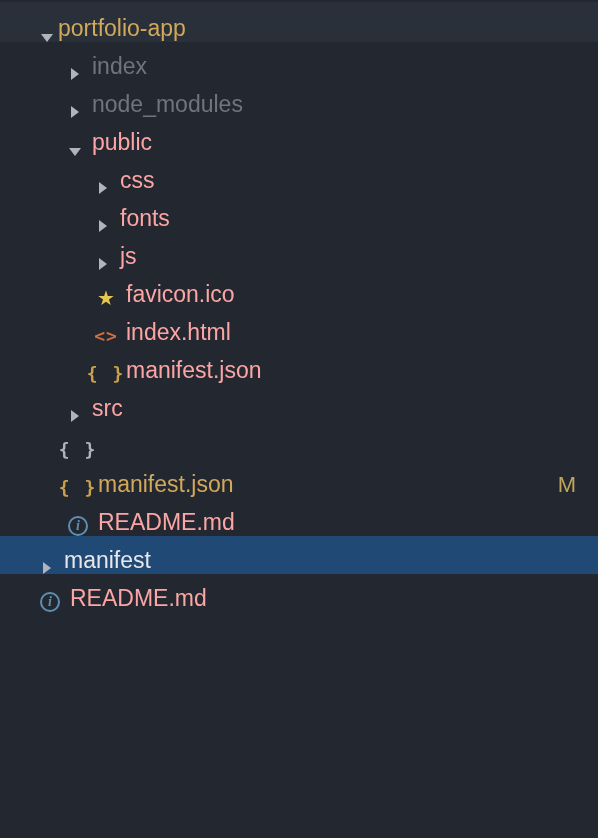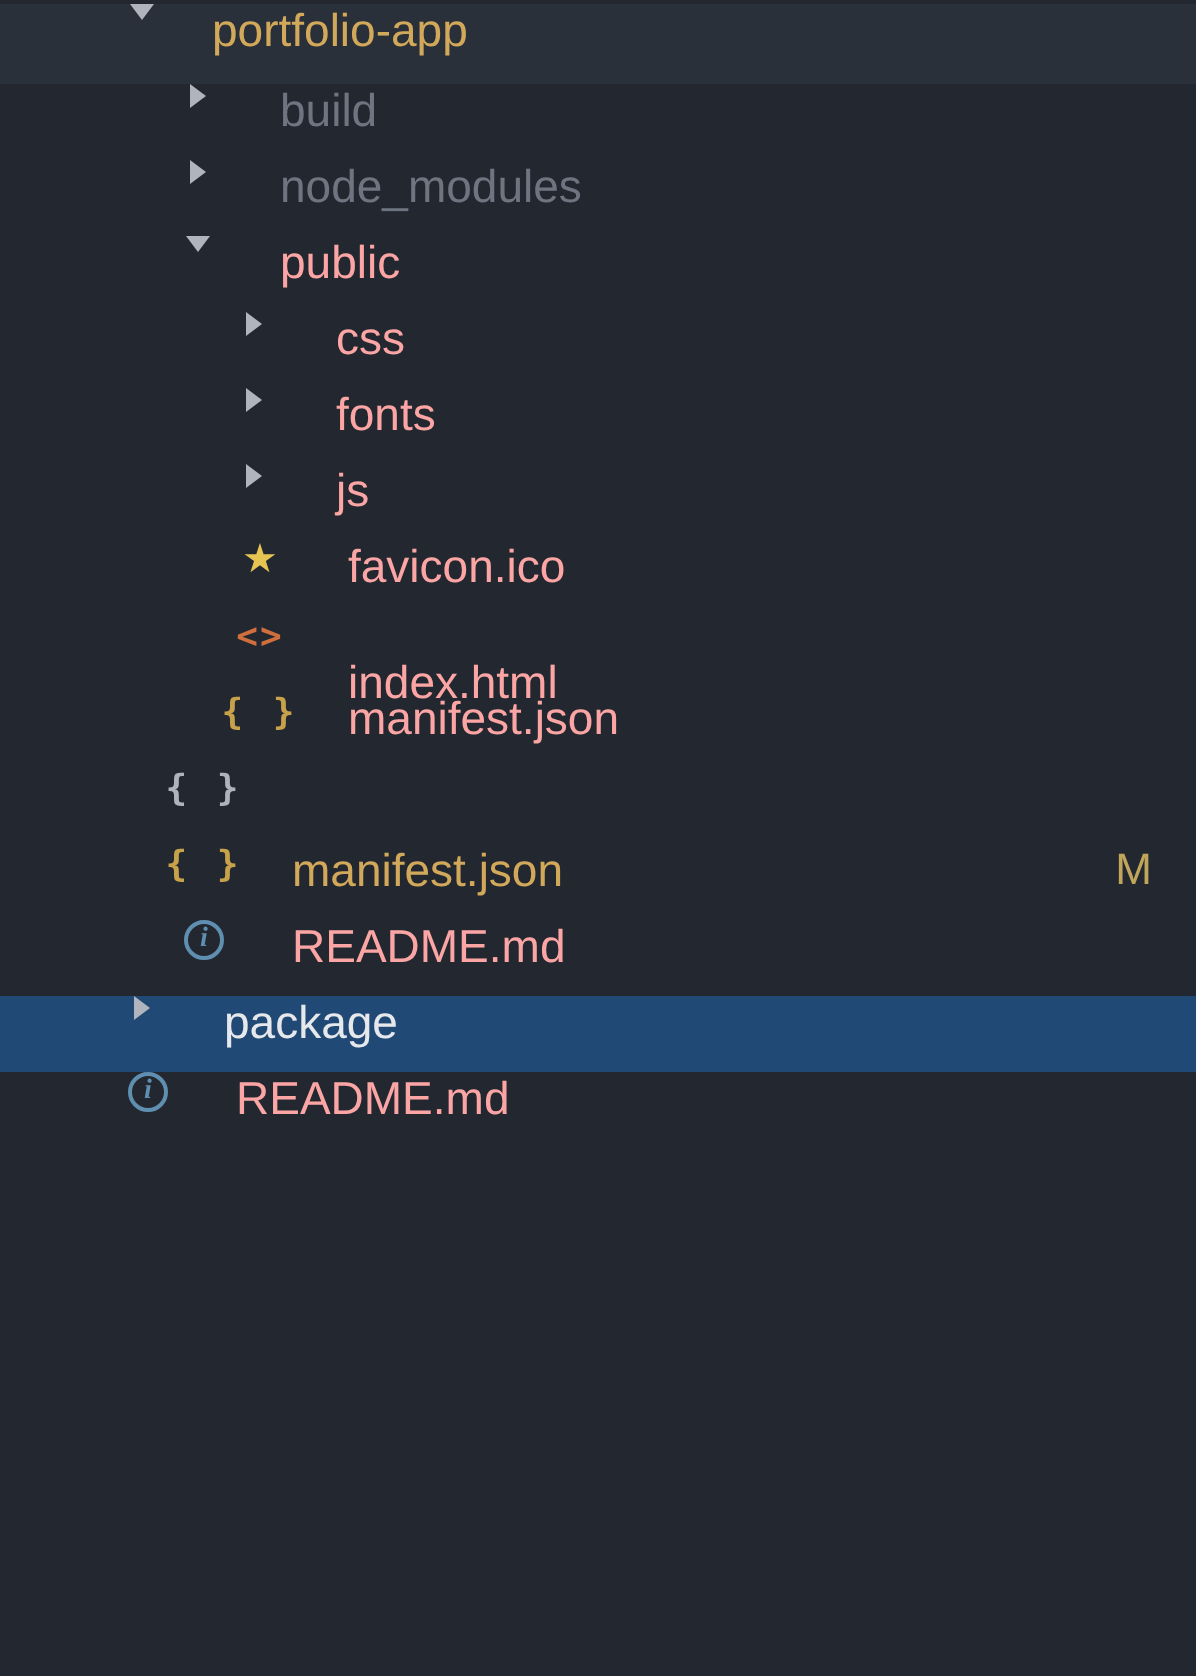--- a/index.html
+++ b/index.html
@@ -8,25 +8,24 @@
       background:#232830;
       font-family: -apple-system, BlinkMacSystemFont, "Segoe UI", Helvetica, Arial, sans-serif;
       font-size:23px;
       color:#a4abb5;
       overflow:hidden;
       position:relative;
     }
     .tree { padding-top:2px; }
     .row {
       display:flex;
-      align-items:flex-start;
+      align-items:flex-end;
       height:38px;
       position:relative;
       white-space:nowrap;
-      gap:24px;
     }
     .row.header-row { background:#2a3039; height:40px; }
     .row.selected { background:#204a75; color:#dfe2e6; }
     .arrow {
       width:0; height:0;
       border-style:solid;
       display:inline-block;
       flex:0 0 auto;
     }
     .arrow.right {
@@ -90,21 +89,21 @@
     <span class="label accent">portfolio-app</span>
     <span class="status"><span class="dot"></span></span>
   </div>
 
   <div id="rows">
       <div class="row">
         <span style="display: inline-block; width: 64px;"></span>
         <span class="arrow-wrap">
           <span class="arrow right"></span>
         </span>
-        <span class="label dim" style="margin-left: 6px;">build</span>
+        <span class="label dim" style="margin-left: 6px;">index</span>
       </div>
       <div class="row">
         <span style="display: inline-block; width: 64px;"></span>
         <span class="arrow-wrap">
           <span class="arrow right"></span>
         </span>
         <span class="label dim" style="margin-left: 6px;">node_modules</span>
       </div>
       <div class="row">
         <span style="display: inline-block; width: 64px;"></span>
@@ -147,20 +146,27 @@
           <span class="angles">&lt;&gt;</span>
         </span>
         <span class="label bright" style="margin-left: 6px; margin-top: 20px;">index.html</span>
       </div>
       <div class="row">
         <span style="display: inline-block; width: 92px;"></span>
         <span class="icon-wrap">
           <span class="braces-y">{ }</span>
         </span>
         <span class="label bright" style="margin-left: 6px;">manifest.json</span>
+      </div>
+      <div class="row">
+        <span style="display: inline-block; width: 64px;"></span>
+        <span class="arrow-wrap">
+          <span class="arrow right"></span>
+        </span>
+        <span class="label bright" style="margin-left: 6px;">src</span>
       </div>
       <div class="row">
         <span style="display: inline-block; width: 64px;"></span>
         <span class="icon-wrap">
           <span class="braces-w">{ }</span>
         </span>
       </div>
       <div class="row">
         <span style="display: inline-block; width: 64px;"></span>
         <span class="icon-wrap">
@@ -174,21 +180,21 @@
         <span class="icon-wrap">
           <span class="info-icon">i</span>
         </span>
         <span class="label bright" style="margin-left: 6px;">README.md</span>
       </div>
       <div class="row selected">
         <span style="display: inline-block; width: 36px;"></span>
         <span class="arrow-wrap">
           <span class="arrow right"></span>
         </span>
-        <span class="label" style="margin-left: 6px;">package</span>
+        <span class="label" style="margin-left: 6px;">manifest</span>
         <span class="status"><span class="dot sel"></span></span>
       </div>
       <div class="row">
         <span style="display: inline-block; width: 36px;"></span>
         <span class="icon-wrap">
           <span class="info-icon">i</span>
         </span>
         <span class="label bright" style="margin-left: 6px;">README.md</span>
       </div>
     </div>

